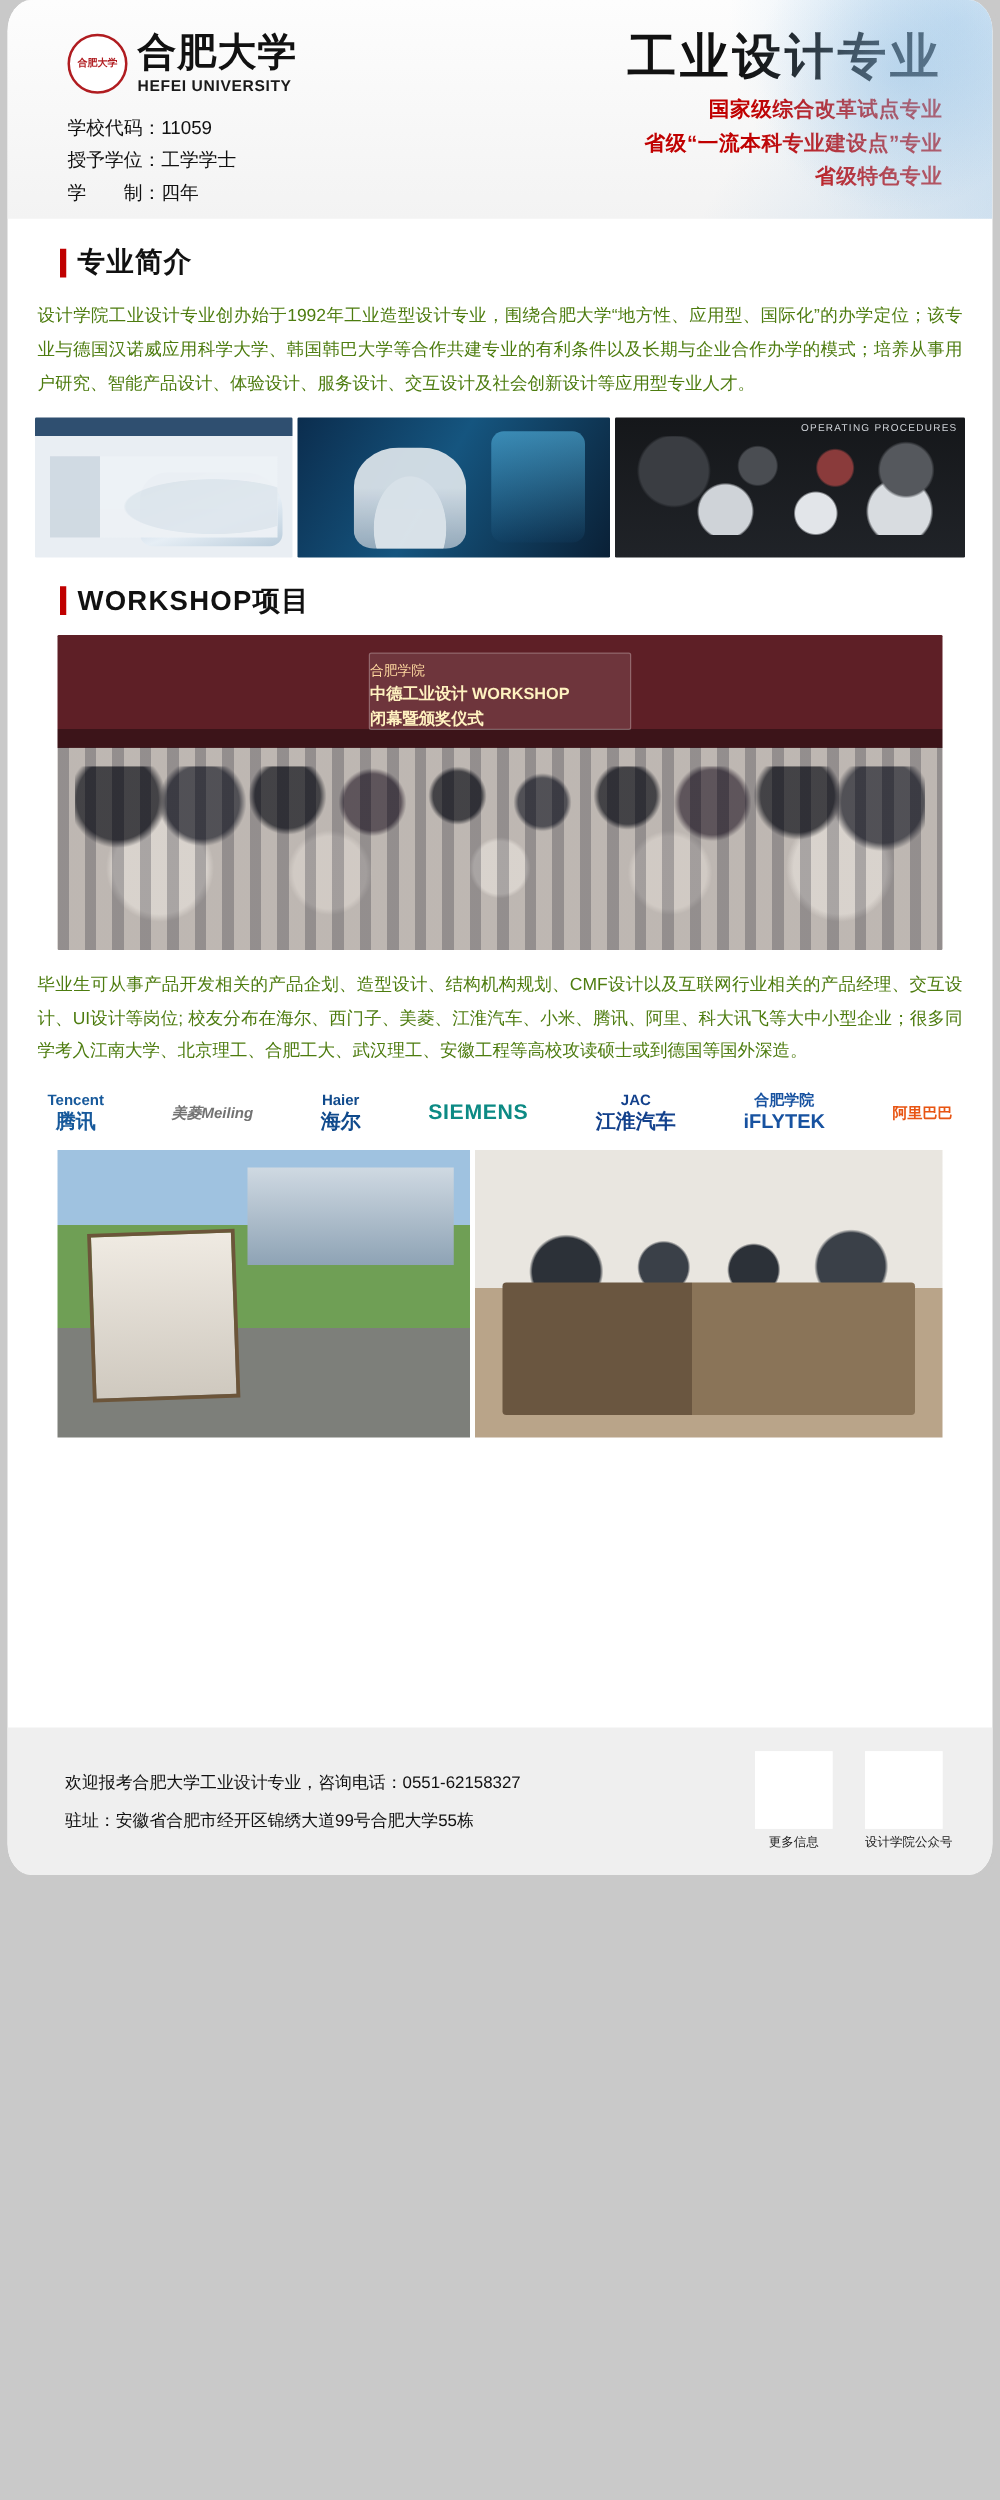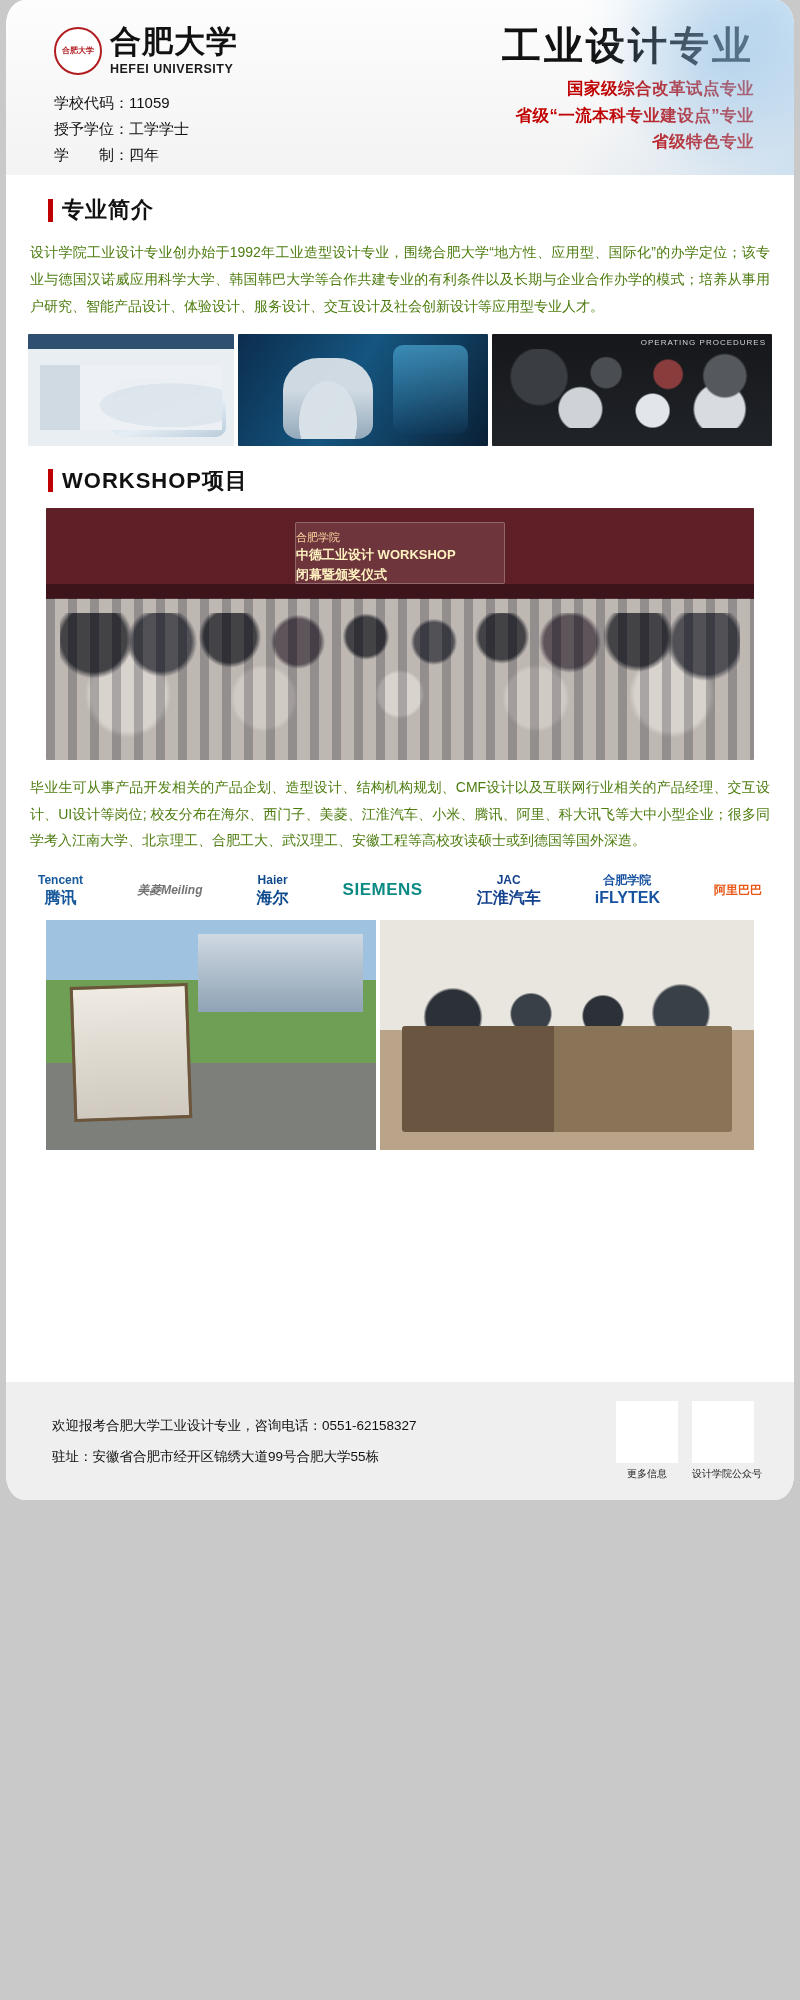--- a/index.html
+++ b/index.html
@@ -347,21 +347,21 @@
     display: flex;
     align-items: center;
     padding: 0 26px 0 46px;
   }
   .footer-text {
     flex: 1;
     font-size: 13.5px;
     color: #111;
     line-height: 2.3;
   }
-  .qr-wrap { display: flex; gap: 14px; padding-right: 6px; }
+  .qr-wrap { display: flex; gap: 26px; padding-right: 6px; }
   .qr-item { text-align: center; }
   .qr {
     width: 62px; height: 62px;
     background-color: #fff;
     background-image:
       repeating-linear-gradient(0deg,#000 0 3px, #fff 3px 6px),
       repeating-linear-gradient(90deg,#000 0 3px, rgba(255,255,255,0) 3px 6px);
     background-blend-mode: screen;
     border: 1px solid #fff;
   }

